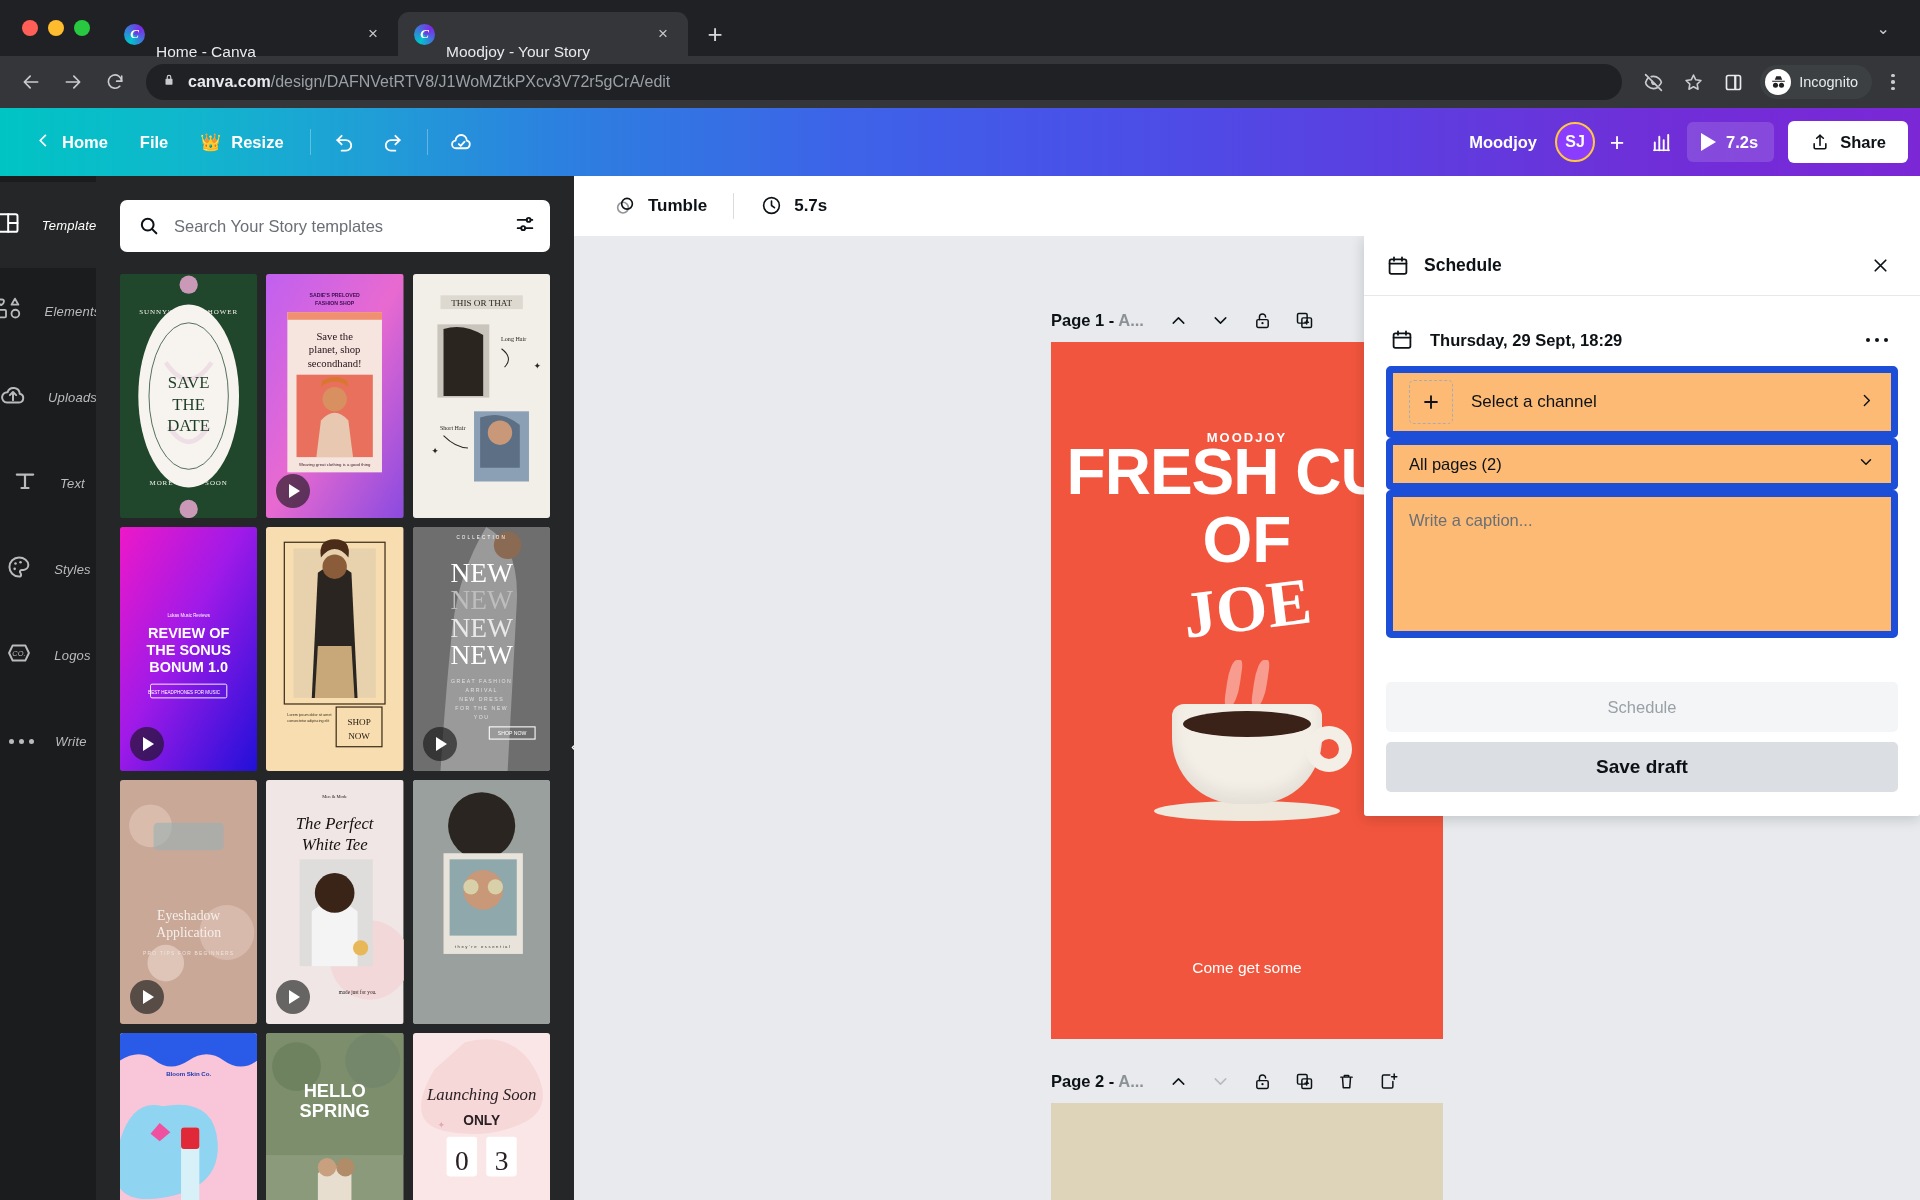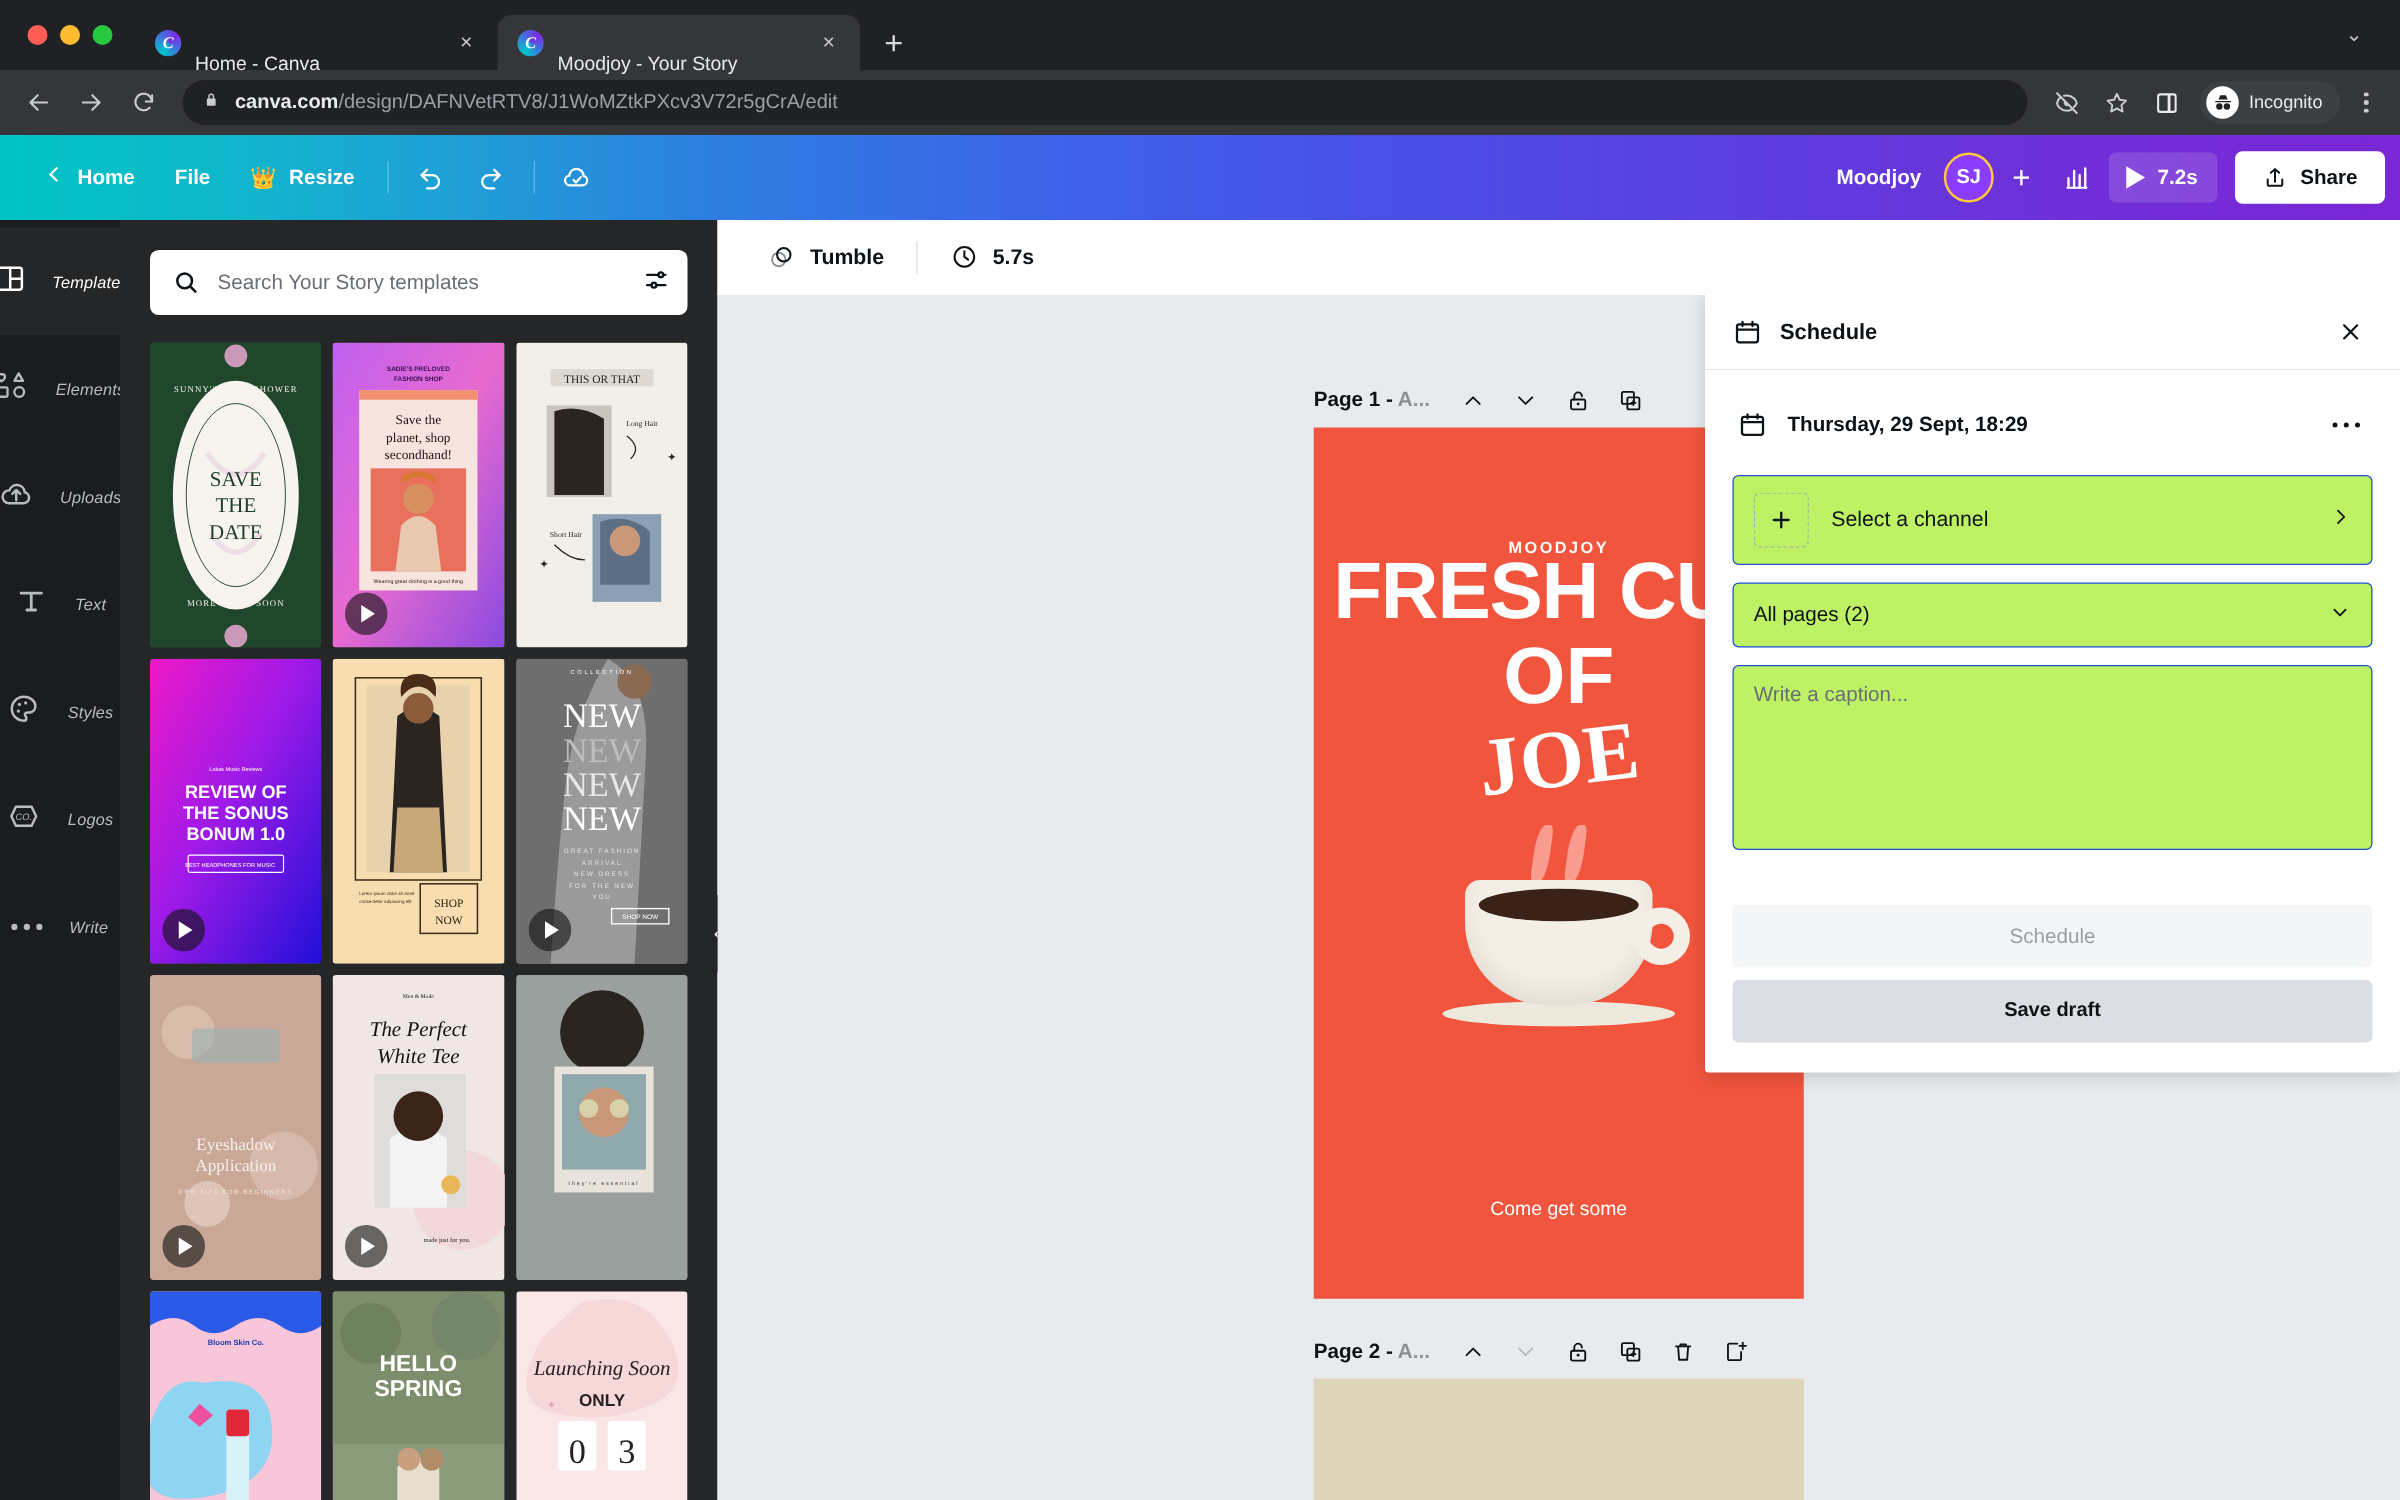--- a/index.html
+++ b/index.html
@@ -179,38 +179,38 @@
   #sp-title { font-size: 17.5px; font-weight: bold; color: #0d1216; flex: 1; }
   #sp-close { width: 36px; height: 36px; display: flex; align-items: center; justify-content: center; border-radius: 50%; }
   #sp-close svg { width: 21px; height: 21px; stroke: #0d1216; stroke-width: 2; stroke-linecap: round; fill: none; }
   #sp-body { padding: 18px 22px 22px; }
   #sp-date-row { height: 52px; display: flex; align-items: center; gap: 16px; padding: 0 4px; }
   #sp-date-row svg.cal2 { width: 24px; height: 24px; fill: none; stroke: #0d1216; stroke-width: 1.8; stroke-linecap: round; stroke-linejoin: round; }
   #sp-date-text { flex: 1; font-size: 16.5px; font-weight: bold; color: #0d1216; }
   #sp-more { display: flex; gap: 4.5px; padding: 8px 6px; }
   #sp-more i { width: 4.5px; height: 4.5px; border-radius: 50%; background: #0d1216; }
 
-  .sp-field { border: 1px solid #1d4ed8; border-radius: 5px; margin-top: 14px; background: #bef264; }
+  .sp-field { border: 7px solid #1d4ed8; border-radius: 5px; margin-top: 0; background: #fdba74; }
   #sp-channel { height: 72px; display: flex; align-items: center; padding: 0 16px; gap: 18px; }
   #sp-plus { width: 44px; height: 44px; border: 1.6px dashed #a9adb3; border-radius: 5px; display: flex; align-items: center; justify-content: center; }
   #sp-plus svg { width: 22px; height: 22px; stroke: #0d1216; stroke-width: 2; stroke-linecap: round; }
   #sp-channel-label { flex: 1; font-size: 17px; color: #0d1216; }
   #sp-channel-chev svg { width: 17px; height: 17px; stroke: #0d1216; fill: none; stroke-width: 2; stroke-linecap: round; stroke-linejoin: round; }
 
   #sp-pages { height: 52px; display: flex; align-items: center; padding: 0 16px; }
   #sp-pages-label { flex: 1; font-size: 16.5px; color: #0d1216; }
   #sp-pages-chev svg { width: 18px; height: 18px; stroke: #0d1216; fill: none; stroke-width: 2; stroke-linecap: round; stroke-linejoin: round; }
 
   #sp-caption { height: 148px; padding: 14px 16px; }
   #sp-caption-text { font-size: 16.5px; color: #6a6f75; }
 
   #sp-actions { padding: 22px 22px 24px; display: flex; flex-direction: column; gap: 10px; }
   #btn-schedule { height: 50px; border-radius: 5px; background: #f4f5f6; color: #9aa0a6; font-size: 16.5px;
                   display: flex; align-items: center; justify-content: center; }
-  #btn-savedraft { height: 50px; border-radius: 5px; background: #dbdee2; color: #0d1216; font-size: 16px; font-weight: bold;
+  #btn-savedraft { height: 50px; border-radius: 5px; background: #dbdee2; color: #0d1216; font-size: 19px; font-weight: bold;
                    display: flex; align-items: center; justify-content: center; }
 </style>
 </head>
 <body>
 
 <div id="browser-chrome">
   <div id="tabstrip">
     <div id="traffic-lights">
       <span class="tl red"></span>
       <span class="tl amber"></span>

